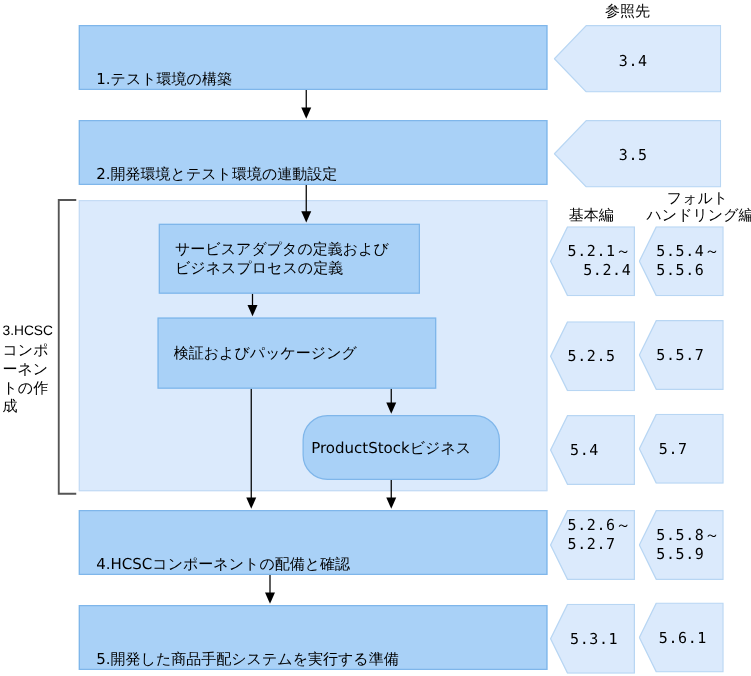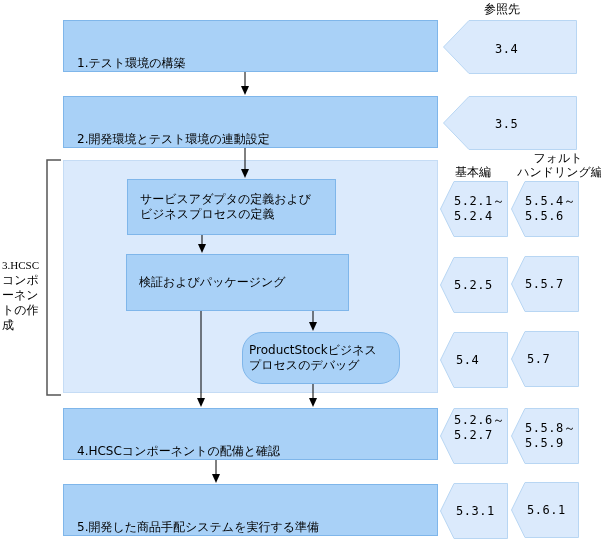--- a/index.html
+++ b/index.html
@@ -61,21 +61,21 @@
 <svg class="arrow" style="left:240px; top:148px;" width="10" height="31">
     <line x1="5" y1="0" x2="5" y2="22" stroke="#000" stroke-width="1"></line>
     <polygon points="1,21 9,21 5,30" fill="#000"></polygon>
   </svg>
 
 <svg class="abs" style="left:45px; top:159px;" width="18" height="238">
     <polyline points="16,1 2,1 2,236 16,236" fill="none" stroke="#555" stroke-width="1.5"></polyline>
   </svg>
 
 <div class="side">
-  <div style="font-family:Liberation Serif, serif; font-size:11px;">3.HCSC</div>
+  <div style="font-family:Liberation Sans, sans-serif; font-size:11px;">3.HCSC</div>
   <div>コンポ</div>
   <div>ーネン</div>
   <div>トの作</div>
   <div>成</div>
 </div>
 
 <div class="substep" style="left:127px; top:179px; width:209px; height:56px;">
   <div>
     <div>サービスアダプタの定義および</div>
     <div>ビジネスプロセスの定義</div>
@@ -97,34 +97,33 @@
   </svg>
 
 <svg class="arrow" style="left:196px; top:311px;" width="10" height="97">
     <line x1="5" y1="0" x2="5" y2="88" stroke="#000" stroke-width="1"></line>
     <polygon points="1,87 9,87 5,96" fill="#000"></polygon>
   </svg>
 
 <div class="substep" style="left:242px; top:332px; width:158px; height:52px; padding-left:6px;border-radius:20px;">
   <div>
     <div>ProductStockビジネス</div>
-    <div>プロセスのデバッグ</div>
   </div>
 </div>
 
 <svg class="arrow" style="left:308px; top:384px;" width="10" height="24">
     <line x1="5" y1="0" x2="5" y2="15" stroke="#000" stroke-width="1"></line>
     <polygon points="1,14 9,14 5,23" fill="#000"></polygon>
   </svg>
 
 <div class="ref" style="left:440px; top:181px; width:68px; height:56px;">
   <svg width="68" height="56">
       <polygon points="14,0.5 67.5,0.5 67.5,55.5 14,55.5 0.5,28" fill="#dbeafc" stroke="#b8d6f3"></polygon>
     </svg>
-  <div class="txt" style="left:14px;">
+  <div class="txt" style="left:14px;text-align:right;">
       <div>
         <div>5.2.1～</div>
         <div>5.2.4</div>
       </div>
     </div>
 </div>
 <div class="ref" style="left:511px; top:181px; width:68px; height:56px;">
   <svg width="68" height="56">
       <polygon points="14,0.5 67.5,0.5 67.5,55.5 14,55.5 0.5,28" fill="#dbeafc" stroke="#b8d6f3"></polygon>
     </svg>

